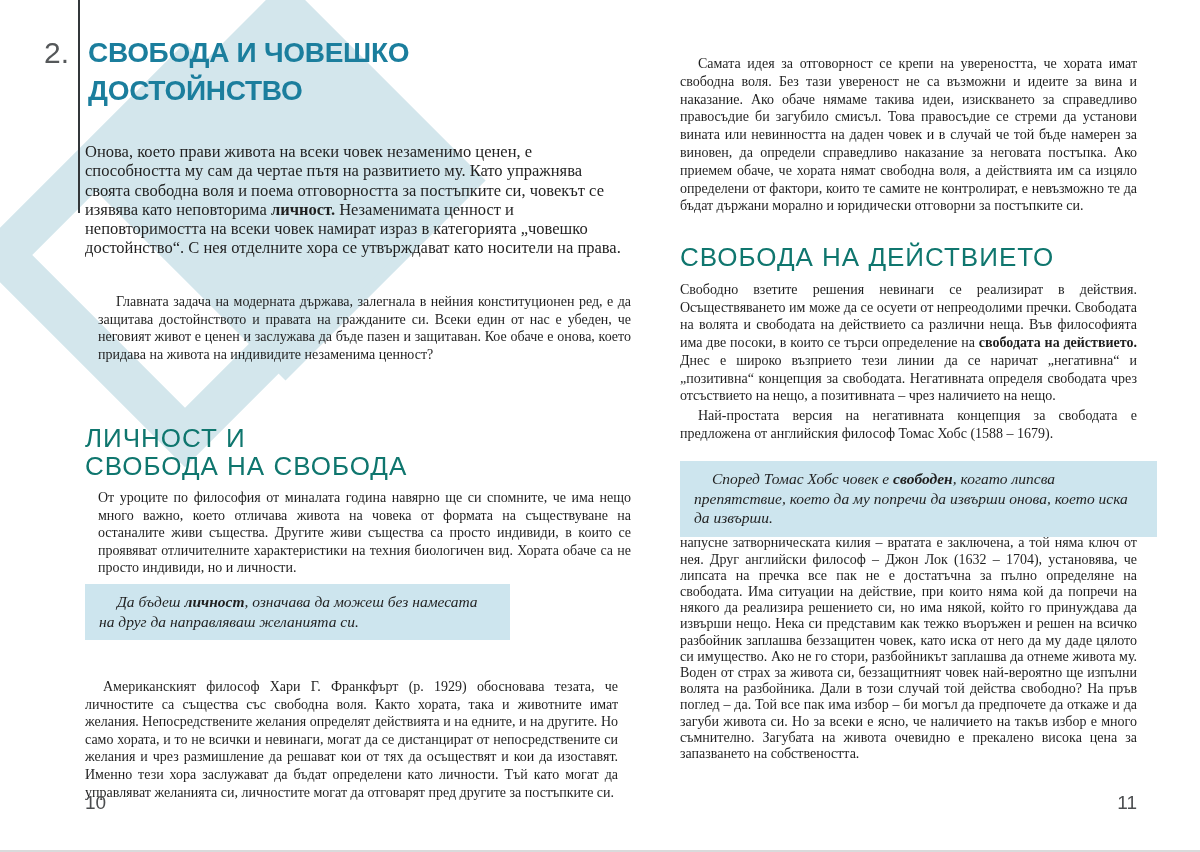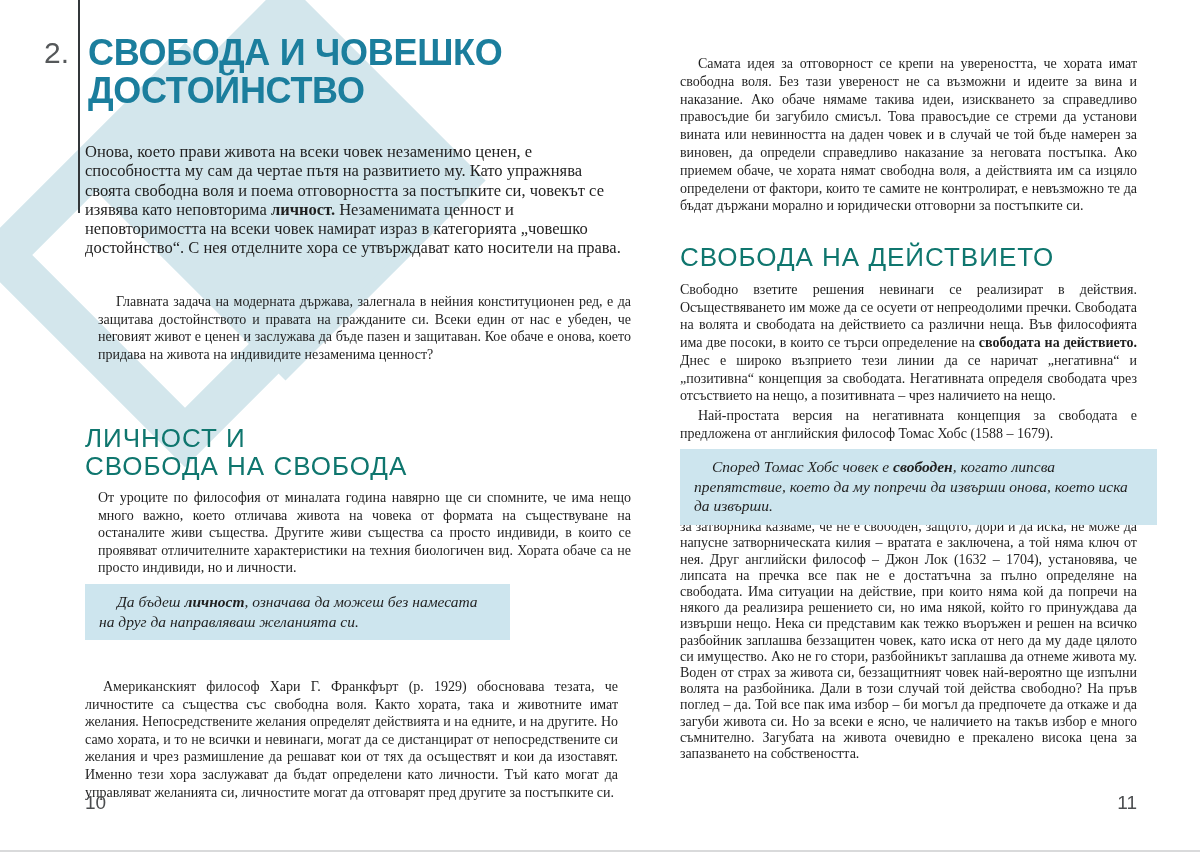--- a/index.html
+++ b/index.html
@@ -36,21 +36,21 @@
     font-family: "Liberation Sans", sans-serif;
     font-weight: 300; font-size: 30px; color: #55585a;
   }
   .chapter-rule {
     position: absolute; left: 78px; top: 0; z-index: 2;
     width: 2px; height: 213px; background: #33373a;
   }
   .chapter-title {
     position: absolute; left: 88px; top: 34px; z-index: 2;
     font-family: "Liberation Sans", sans-serif;
-    font-weight: 700; font-size: 36px; line-height: 38px;
+    font-weight: 700; font-size: 28px; line-height: 38px;
     letter-spacing: -0.3px; color: #1b7e9d;
   }
   .lead {
     position: absolute; left: 85px; top: 142px; width: 536px; z-index: 2;
     font-size: 16.5px; line-height: 19.3px;
   }
   .para { text-align: justify; font-size: 14px; line-height: 17.6px; }
   .indent { text-indent: 18px; }
   .left-para2 { position: absolute; left: 85px; top: 293px; width: 533px; z-index: 2; margin-left: 13px; }
   .section-heading {
@@ -73,21 +73,21 @@
     font-size: 19px; color: #4c4e50;
   }
   .pn-left { left: 85px; top: 792px; }
   .pn-right { left: 1103px; top: 792px; width: 34px; text-align: right; }
 
   
   .right-para1 { position: absolute; left: 680px; top: 55px; width: 457px; line-height: 17.8px; }
   .right-heading { position: absolute; left: 680px; top: 243px; }
   .right-para2 { position: absolute; left: 680px; top: 281px; width: 457px; line-height: 17.7px; }
   .right-para3 { position: absolute; left: 680px; top: 407px; width: 457px; line-height: 17.7px; }
-  .right-box { position: absolute; left: 680px; top: 449px; width: 477px; font-family: Liberation Serif, serif; }
+  .right-box { position: absolute; left: 680px; top: 461px; width: 477px; font-family: Liberation Serif, serif; }
   .right-para4 { position: absolute; left: 680px; top: 503px; width: 457px; line-height: 16.2px; }
 
   .bottom-edge {
     position: absolute; left: 0; bottom: 0; width: 100%; height: 2px;
     background: #d9dadb; z-index: 3;
   }
   b, .seg-b { font-weight: bold; }
 </style>
 </head>
 <body>

